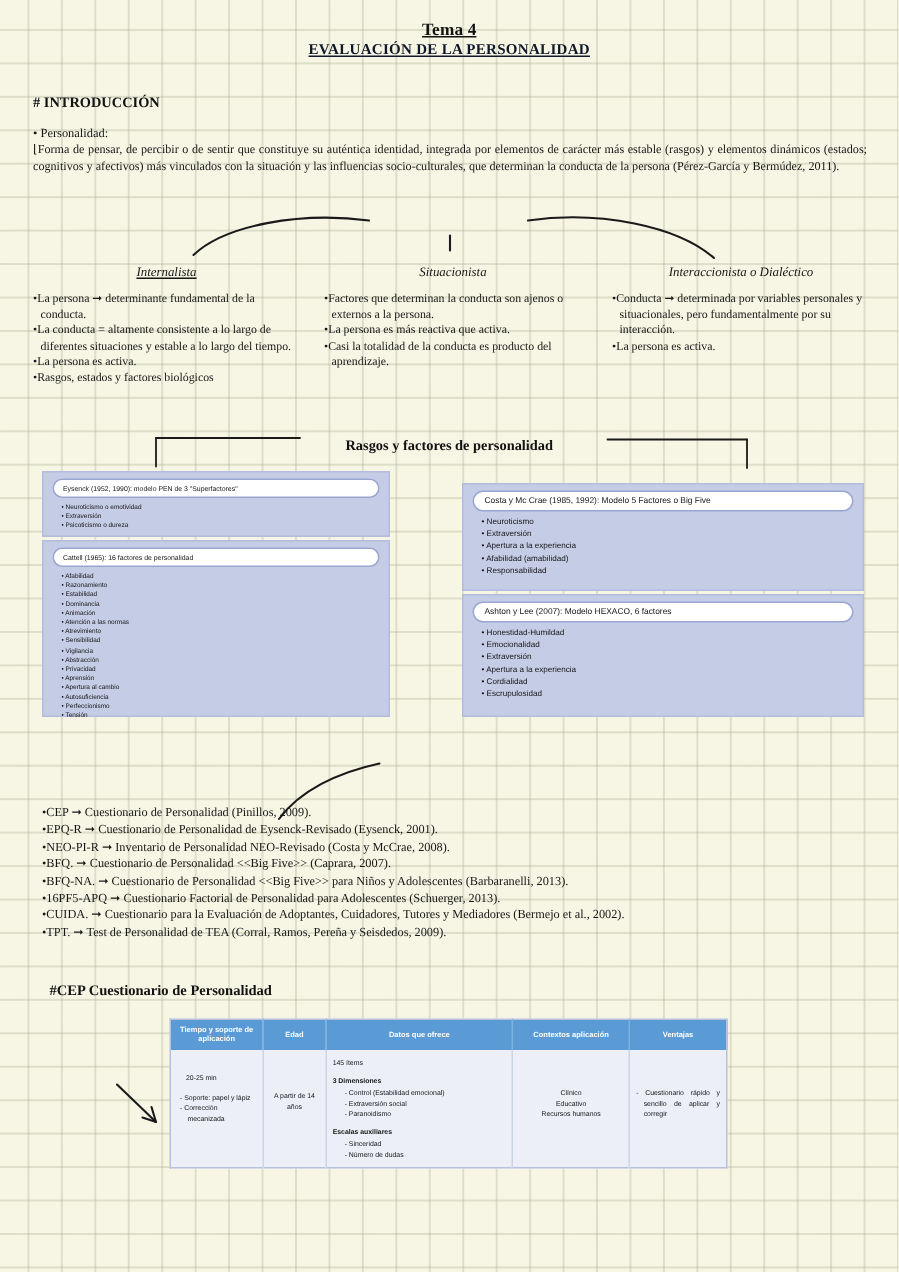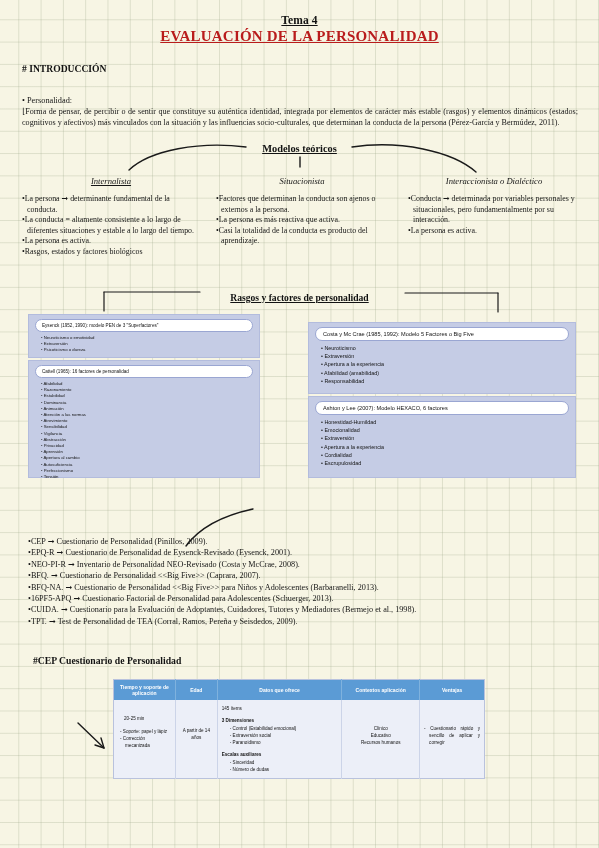--- a/index.html
+++ b/index.html
@@ -35,30 +35,30 @@
     border-radius: 19px;
   }
 
   
   .doc-title-wrap { text-align: center; padding-top: 14px; }
   .doc-title-1 {
     font-size: 11.5px; font-weight: bold; color: #131313;
     text-decoration: underline; letter-spacing: .1px;
   }
   .doc-title-2 {
-    font-size: 15px; font-weight: bold; color: #b91c1c;
+    font-size: 10px; font-weight: bold; color: #0f172a;
     text-decoration: underline; margin-top: 2px; letter-spacing: .2px;
   }
 
   .h-section {
     position: absolute; font-size: 9.6px; font-weight: bold; color: #121212;
   }
 
   
-  .intro { position: absolute; left: 22px; top: 96px; width: 556px; }
+  .intro { position: absolute; left: 22px; top: 84px; width: 556px; }
   .intro-bullet { font-size: 8.3px; color: #161616; }
   .intro-body {
     font-size: 8.1px; color: #161616; line-height: 11.3px;
     text-align: justify; margin-top: 1px;
   }
   .lbrack { font-family: "DejaVu Sans", sans-serif; font-size: 8px; }
 
   
   .mt-title {
     position: absolute; left: 0; right: 0; top: 143px; text-align: center;
@@ -78,21 +78,21 @@
   }
   .col li:before { content: "\2022 "; }
   #col-internalista { left: 22px;  width: 178px; }
   #col-situacionista { left: 216px; width: 172px; }
   #col-interaccionista { left: 408px; width: 172px; }
   #col-internalista .col-head { text-align: center; text-decoration: underline; }
 
   
   #rasgos-title { left: 0; right: 0; top: 292px; text-align: center; }
   #rasgos-title span {
-    font-size: 9.6px; font-weight: bold; text-decoration: underline;
+    font-size: 9.6px; font-weight: bold; 
   }
 
   .tbox {
     position: absolute;
     background: #c5cce5;
     border: 1px solid #b3bcdd;
   }
   .tbox-head {
     background: #ffffff;
     border: 1px solid #9aa6d2;
@@ -194,21 +194,20 @@
 
   <div class="h-section" style="left:22px; top:63px;text-align:center;"># INTRODUCCIÓN</div>
 
   <div class="intro">
     <div class="intro-bullet">• Personalidad:</div>
     <div class="intro-body">
       <span class="lbrack">⌊</span><span>Forma de pensar, de percibir o de sentir que constituye su auténtica identidad, integrada por elementos de carácter más estable (rasgos) y elementos dinámicos (estados; cognitivos y afectivos) más vinculados con la situación y las influencias socio-culturales, que determinan la conducta de la persona (Pérez-García y Bermúdez, 2011).</span>
     </div>
   </div>
 
-  <div class="mt-title">Modelos teóricos</div>
 
   <div class="cols">
 
     <div class="col" id="col-internalista">
       <div class="col-head">Internalista</div>
       <ul>
         <li>La persona ➞ determinante fundamental de la conducta.</li>
         <li>La conducta = altamente consistente a lo largo de diferentes situaciones y estable a lo largo del tiempo.</li>
         <li>La persona es activa.</li>
         <li>Rasgos, estados y factores biológicos</li>
@@ -292,21 +291,21 @@
   </div>
 
 
   <ul id="test-list">
     <li>CEP ➞ Cuestionario de Personalidad (Pinillos, 2009).</li>
     <li>EPQ-R ➞ Cuestionario de Personalidad de Eysenck-Revisado (Eysenck, 2001).</li>
     <li>NEO-PI-R ➞ Inventario de Personalidad NEO-Revisado (Costa y McCrae, 2008).</li>
     <li>BFQ. ➞ Cuestionario de Personalidad &lt;&lt;Big Five&gt;&gt; (Caprara, 2007).</li>
     <li>BFQ-NA. ➞ Cuestionario de Personalidad &lt;&lt;Big Five&gt;&gt; para Niños y Adolescentes (Barbaranelli, 2013).</li>
     <li>16PF5-APQ ➞ Cuestionario Factorial de Personalidad para Adolescentes (Schuerger, 2013).</li>
-    <li>CUIDA. ➞ Cuestionario para la Evaluación de Adoptantes, Cuidadores, Tutores y Mediadores (Bermejo et al., 1998).</li>
+    <li>CUIDA. ➞ Cuestionario para la Evaluación de Adoptantes, Cuidadores, Tutores y Mediadores (Bermejo et al., 2002).</li>
     <li>TPT. ➞ Test de Personalidad de TEA (Corral, Ramos, Pereña y Seisdedos, 2009).</li>
   </ul>
 
   <div class="h-section" id="cep-title">#CEP Cuestionario de Personalidad</div>
 
   <table class="cep-table">
     <thead>
       <tr>
         <th class="c-time">Tiempo y soporte de aplicación</th>
         <th class="c-edad">Edad</th>

